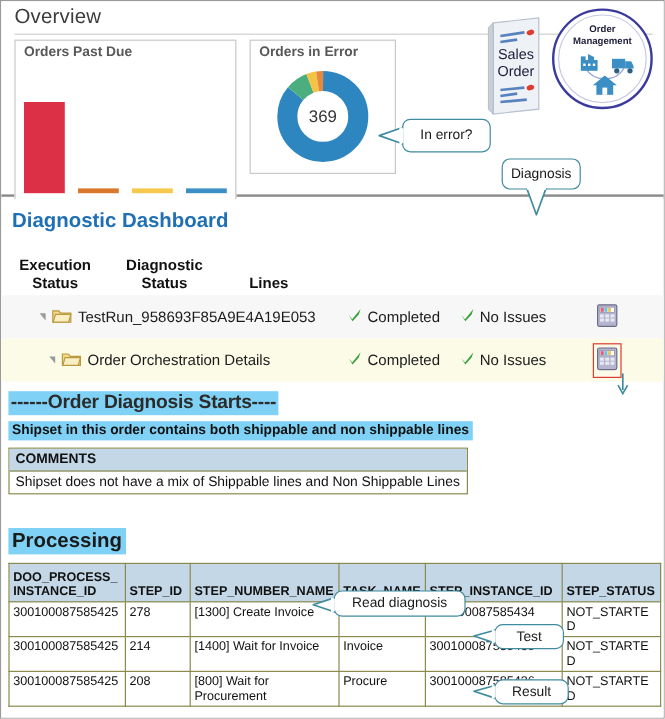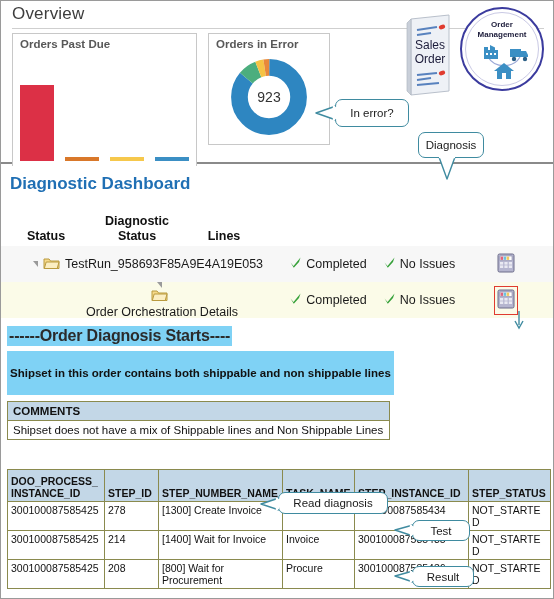--- a/index.html
+++ b/index.html
@@ -170,21 +170,21 @@
     display: inline-block;
     background: #7fd2f5;
     font-size: 16px; font-weight: bold; color: #2b2b2b;
     margin-left: 6px; padding: 1px 2px;
     letter-spacing: -0.2px;
   }
   #diag-line {
     display: inline-block;
     background: #7fd2f5;
     font-size: 11.5px; font-weight: bold; color: #111;
-    margin: 5px 0 0 6px; padding: 16px 3px;
+    margin: 5px 0 0 6px; padding: 2px 3px;
   }
 
   #comments-box {
     margin: 6px 16px 0 6px; width: 383px;
     border: 1px solid #8a8a4e;
     background: #fff;
   }
   #comments-head {
     background: #c3d7e7;
     border-bottom: 1px solid #8a8a4e;
@@ -251,21 +251,21 @@
 
     <div class="chart-card" id="card-in-error">
       <div class="chart-card-title">Orders in Error</div>
       <div id="donut-wrap">
         <svg id="donut-svg" width="78" height="78" viewBox="0 0 42 42">
             <circle cx="21" cy="21" r="15.9155" fill="transparent" stroke="#2e86c1" stroke-width="9" stroke-dasharray="86.000 14.000" stroke-dashoffset="25.000"></circle>
             <circle cx="21" cy="21" r="15.9155" fill="transparent" stroke="#4cae7e" stroke-width="9" stroke-dasharray="8.000 92.000" stroke-dashoffset="-61.000"></circle>
             <circle cx="21" cy="21" r="15.9155" fill="transparent" stroke="#f5c344" stroke-width="9" stroke-dasharray="3.500 96.500" stroke-dashoffset="-69.000"></circle>
             <circle cx="21" cy="21" r="15.9155" fill="transparent" stroke="#e8883a" stroke-width="9" stroke-dasharray="2.500 97.500" stroke-dashoffset="-72.500"></circle>
           </svg>
-        <div id="donut-center">923</div>
+        <div id="donut-center">369</div>
       </div>
     </div>
 
     <div id="sales-order">
       <svg width="50" height="84" viewBox="0 0 50 84">
         <polygon points="6,6 44,2 44,78 6,82" fill="#eef1f6" stroke="#b9c0cb" stroke-width="1"></polygon>
         <polygon points="6,6 2,10 2,78 6,82" fill="#c9cfd9" stroke="#b0b7c2" stroke-width="0.7"></polygon>
         <g stroke="#3f6fb5" stroke-width="2.2" opacity="0.85">
           <line x1="12" y1="17" x2="32" y2="14"></line>
           <line x1="12" y1="22" x2="26" y2="20"></line>
@@ -335,20 +335,21 @@
   </div>
 
   <div id="dash">
 
     <div id="dash-title">Diagnostic Dashboard</div>
 
     <div id="tree">
 
       <div class="tree-head">
         <div class="th c-exec">
+          <div>Execution</div>
           <div>Status</div>
         </div>
         <div class="th c-diag">
           <div>Diagnostic</div>
           <div>Status</div>
         </div>
         <div class="th c-report">Lines</div>
       </div>
 
       <div class="tree-row r1">
@@ -393,21 +394,21 @@
                 <rect x="3" y="12.4" width="3.2" height="2.6"></rect>
                   <rect x="7.4" y="12.4" width="3.2" height="2.6"></rect>
                   <rect x="11.8" y="12.4" width="3.2" height="2.6"></rect>
               </g>
             </svg>
           </span>
         </div>
       </div>
 
       <div class="tree-row r2">
-        <div class="td c-name" style="padding-left:40px;flex-direction:column;">
+        <div class="td c-name" style="padding-left:40px;">
           <span class="disc"></span>
           <span class="folder">
             <svg width="17" height="14" viewBox="0 0 17 14">
               <path d="M1 3 h5 l1.6 2 H16 v7.5 H1 Z" fill="#f5d98a" stroke="#b99a3e" stroke-width="1"></path>
               <path d="M3.2 6 H16 l-1.8 6.5 H1.3 Z" fill="#fbeec2" stroke="#b99a3e" stroke-width="1"></path>
             </svg>
           </span>
           <span class="node-label">Order Orchestration Details</span>
         </div>
         <div class="td c-exec">
@@ -455,20 +456,21 @@
 
     <div id="diag-block">
       <div><span id="diag-heading">------Order Diagnosis Starts----</span></div>
       <div><span id="diag-line">Shipset in this order contains both shippable and non shippable lines</span></div>
       <div id="comments-box">
         <div id="comments-head">COMMENTS</div>
         <div id="comments-body">Shipset does not have a mix of Shippable lines and Non Shippable Lines</div>
       </div>
     </div>
 
+    <div id="processing-title">Processing</div>
 
     <table id="ptable">
       <colgroup>
         <col style="width:97px">
           <col style="width:54px">
           <col style="width:124px">
         <col style="width:72px">
           <col style="width:114px">
           <col style="width:82px">
       </colgroup>

